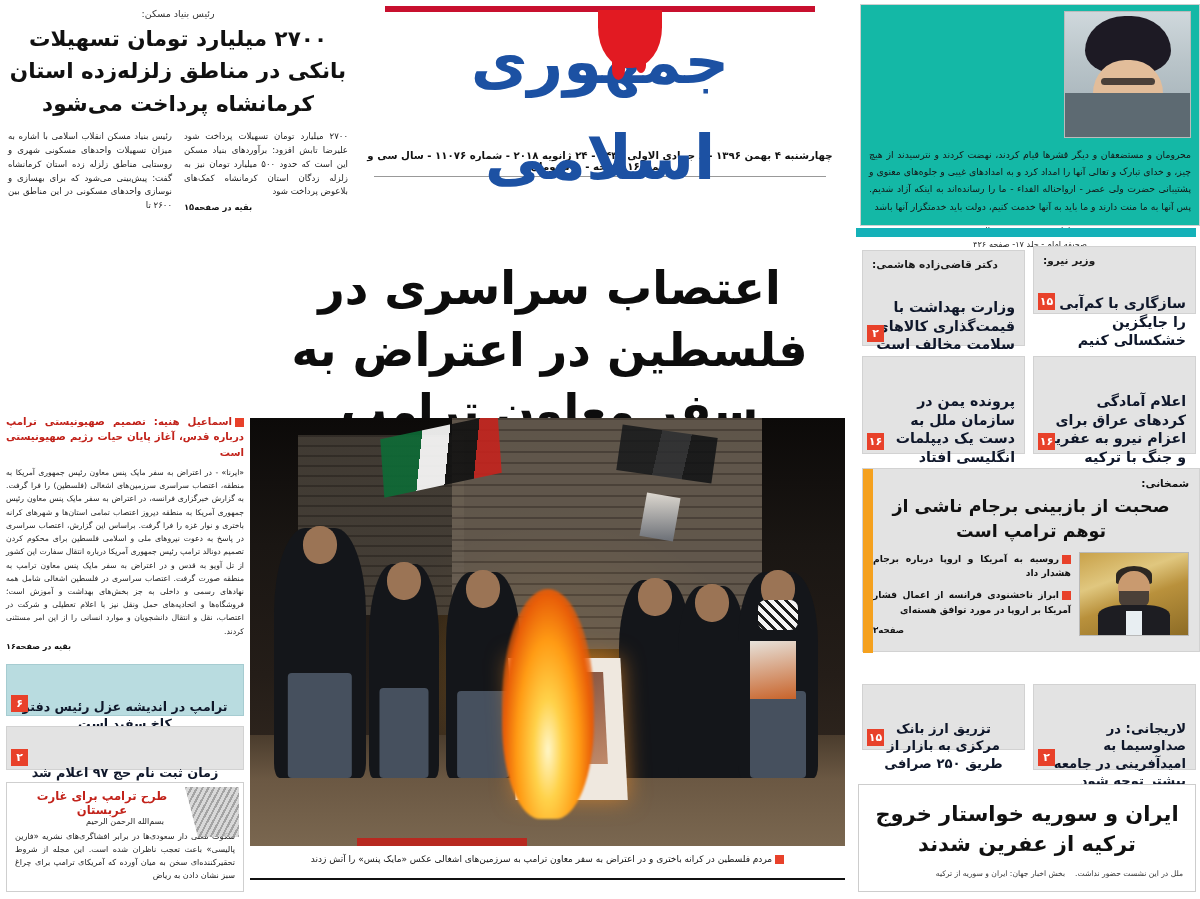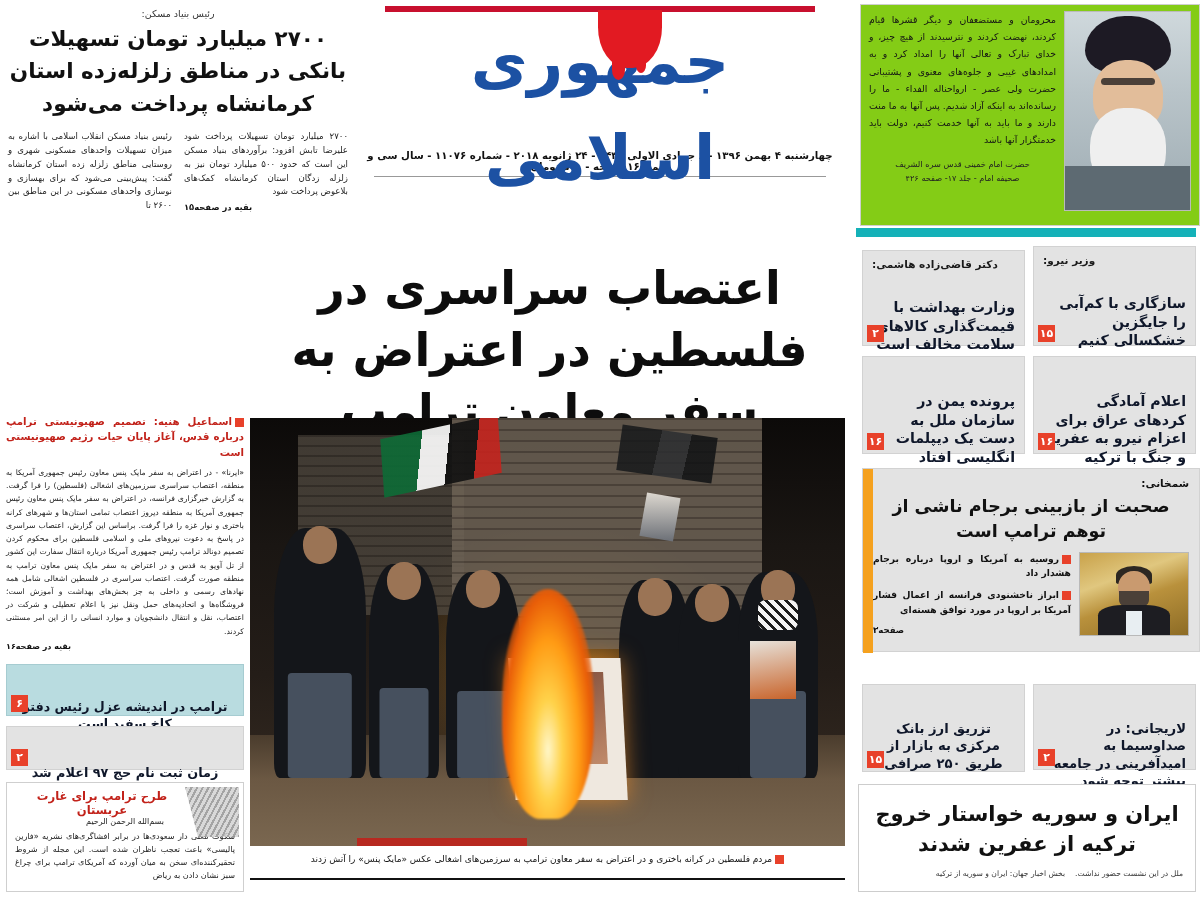--- a/index.html
+++ b/index.html
@@ -8,21 +8,21 @@
     width:1200px;height:899px;
     font-family:"DejaVu Sans","Liberation Sans",sans-serif;
     direction:rtl;
     overflow:hidden;
     position:relative;
     color:#111;
   }
   .page{position:relative;width:1200px;height:899px;background:#fff;}
 
   
-  .box{background:#84cc16;border:1px solid #cfcfcf;position:relative;box-sizing:border-box;}
+  .box{background:#14b8a6;border:1px solid #cfcfcf;position:relative;box-sizing:border-box;flex-direction:column;}
   .hl{font-weight:bold;line-height:1.32;text-align:right;color:#0f172a;margin-top:28px;}
   .kicker{font-size:11px;font-weight:bold;color:#1a1a1a;text-align:left;margin-bottom:3px;}
   .pagebadge{
     position:absolute;left:4px;bottom:3px;
     background:#e8412a;color:#fff;font-size:11px;font-weight:bold;
     width:17px;height:17px;line-height:17px;text-align:center;
   }
   .sq{display:inline-block;width:9px;height:9px;background:#e8412a;vertical-align:middle;margin-left:3px;}
   .bodytext{font-size:8.6px;line-height:1.62;text-align:justify;color:#222;}
 
@@ -201,21 +201,21 @@
         </div>
       </div>
     </div>
   </div>
 
   <div class="tealbar" style="right:4px;top:228px;width:340px;"></div>
   <div class="tealbar" style="left:860px;top:228px;width:336px;"></div>
 
   <div class="leftcol">
 
-    <div class="minibox" style="right:4px;top:0;width:163px;height:100px;">
+    <div class="minibox" style="right:4px;top:0;width:163px;height:68px;">
       <div class="kicker">وزیر نیرو:</div>
       <div class="hl">سازگاری با کم‌آبی را جایگزین خشکسالی کنیم</div>
       <div class="pagebadge">۱۵</div>
     </div>
 
     <div class="minibox" style="right:175px;top:4px;width:163px;height:96px;">
       <div class="kicker">دکتر قاضی‌زاده هاشمی:</div>
       <div class="hl">وزارت بهداشت با قیمت‌گذاری کالاهای سلامت مخالف است</div>
       <div class="pagebadge">۲</div>
     </div>
@@ -252,21 +252,21 @@
           <div class="sh-page">صفحه۳</div>
         </div>
       </div>
     </div>
 
     <div class="minibox" style="right:4px;top:438px;width:163px;height:86px;">
       <div class="hl" style="font-size:13.2px;">لاریجانی: در صداوسیما به امیدآفرینی در جامعه بیشتر توجه شود</div>
       <div class="pagebadge">۲</div>
     </div>
 
-    <div class="minibox" style="right:175px;top:438px;width:163px;height:88px;">
+    <div class="minibox" style="right:175px;top:438px;width:163px;height:66px;">
       <div class="hl" style="font-size:13.2px;text-align:center;">تزریق ارز بانک مرکزی به بازار از طریق ۲۵۰ صرافی</div>
       <div class="pagebadge">۱۵</div>
     </div>
 
     <div class="iransyria" style="top:538px;right:4px;">
       <h2>ایران و سوریه خواستار خروج ترکیه از عفرین شدند</h2>
       <div class="is-body">
         <div>ملل در این نشست حضور نداشت.</div>
         <div>بخش اخبار جهان: ایران و سوریه از ترکیه</div>
       </div>

